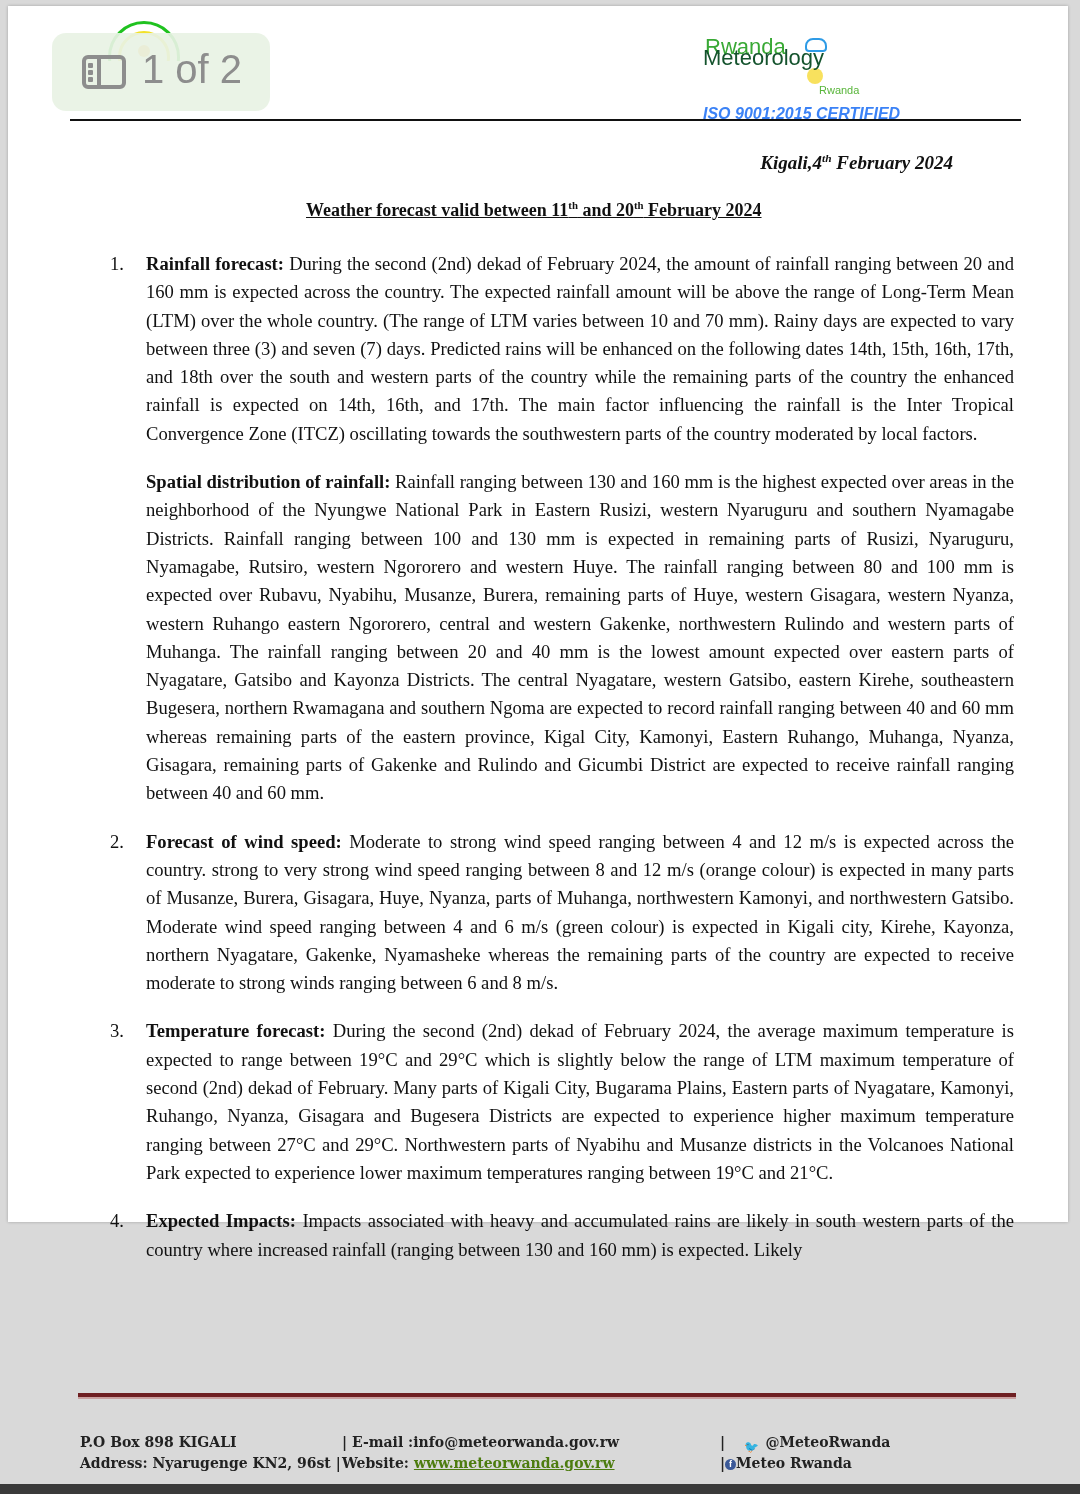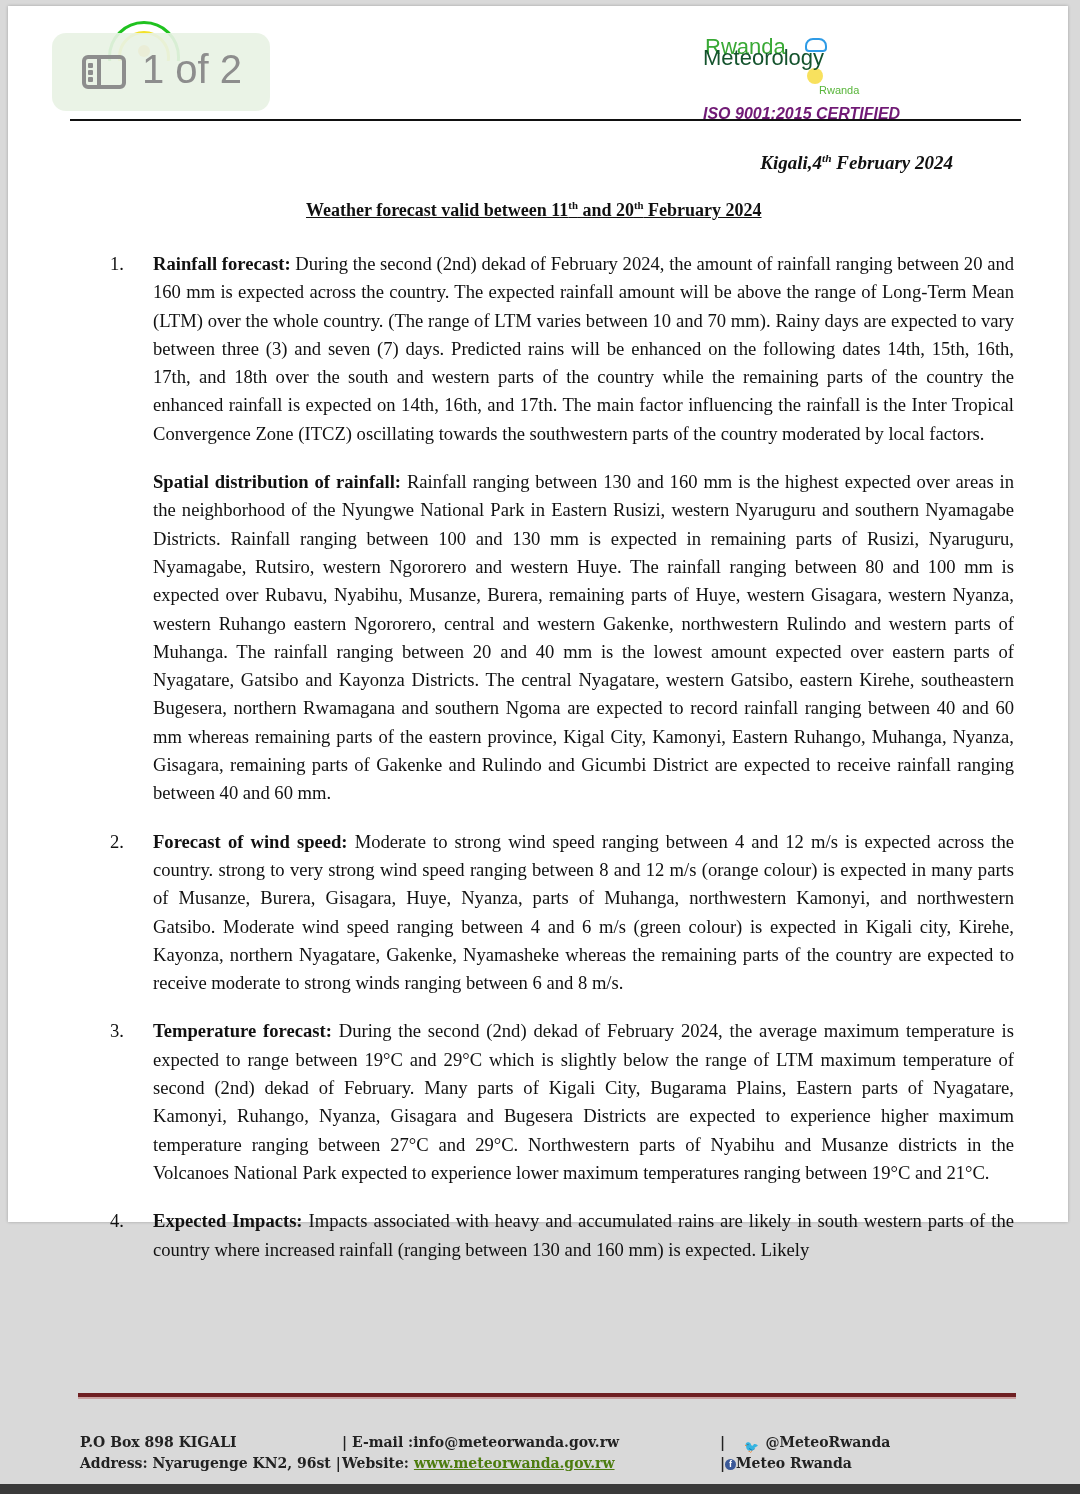--- a/index.html
+++ b/index.html
@@ -14,29 +14,29 @@
   .page-pill .sb-icon { position:absolute; left:30px; top:22px; width:44px; height:34px; border:4px solid #8d8d8d; border-radius:6px; box-sizing:border-box; }
   .page-pill .sb-icon .div { position:absolute; left:11px; top:0; bottom:0; border-left:4px solid #8d8d8d; }
   .page-pill .sb-icon .dot { position:absolute; left:2px; width:5px; height:5px; background:#8d8d8d; border-radius:1px; }
   .page-pill .pl { position:absolute; left:90px; top:14px; font-family:"Liberation Sans", sans-serif; font-size:40px; color:#8d8d8d; }
   .logo { position:absolute; left:695px; top:28px; width:180px; height:64px; font-family:"Liberation Sans", sans-serif; }
   .logo .l1 { position:absolute; left:2px; top:0; font-size:22px; color:#39a935; }
   .logo .l2 { position:absolute; left:0; top:11px; font-size:22px; color:#14532d; }
   .logo .l3 { position:absolute; left:116px; top:50px; font-size:11px; color:#58b53a; }
   .logo .cloud { position:absolute; left:102px; top:4px; width:18px; height:10px; border:2px solid #2e9be6; border-radius:8px 8px 4px 4px; }
   .logo .sunl { position:absolute; left:104px; top:34px; width:16px; height:16px; border-radius:50%; background:rgba(245,215,40,0.75); }
-  .iso { position:absolute; left:695px; top:99px; font-family:"Liberation Sans", sans-serif; font-weight:bold; font-style:italic; font-size:16px; color:#701a75; text-decoration:underline; }
+  .iso { position:absolute; left:695px; top:99px; font-family:"Liberation Sans", sans-serif; font-weight:bold; font-style:italic; font-size:16px; color:#3b82f6; text-decoration:underline; }
   .hr-top { position:absolute; left:70px; top:119px; width:951px; height:2px; background:#111; }
   .dateline { position:absolute; right:127px; top:152px; font-weight:bold; font-style:italic; font-size:19px; }
   .title { position:absolute; left:306px; top:200px; font-weight:bold; font-size:18px; text-decoration:underline; }
   sup { font-size:0.6em; line-height:0; vertical-align:super; }
   .body { position:absolute; left:110px; top:250px; width:904px; font-size:18.6px; line-height:28.3px; text-align:justify; }
   .item { position:relative; padding-left:35px; margin-bottom:20px; }
   .num { position:absolute; left:0; top:0; }
-  .p { margin:0 0 20px 8px; }
+  .p { margin:0 0 20px 1px; }
   .p:last-child { margin-bottom:0; }
   b { font-weight:bold; }
   .hr-foot1 { position:absolute; left:78px; top:1393px; width:938px; height:4px; background:#6e1f22; }
   .hr-foot2 { position:absolute; left:78px; top:1397px; width:938px; height:2px; background:#c9a0a0; }
   .foot { position:absolute; top:1432px; font-family:"DejaVu Serif", serif; font-weight:bold; font-size:14px; line-height:21px; color:#222; white-space:nowrap; }
   .foot a { color:#4d7c0f; text-decoration:underline; }
   .tw { display:inline-block; width:16px; height:12px; color:#3aa3ea; font-size:12px; vertical-align:middle; }
   .fb { display:inline-block; width:11px; height:11px; border-radius:50%; background:#3b5998; color:#fff; font-size:9px; line-height:11px; text-align:center; font-family:"Liberation Sans", sans-serif; vertical-align:middle; }
 </style>
 </head>

